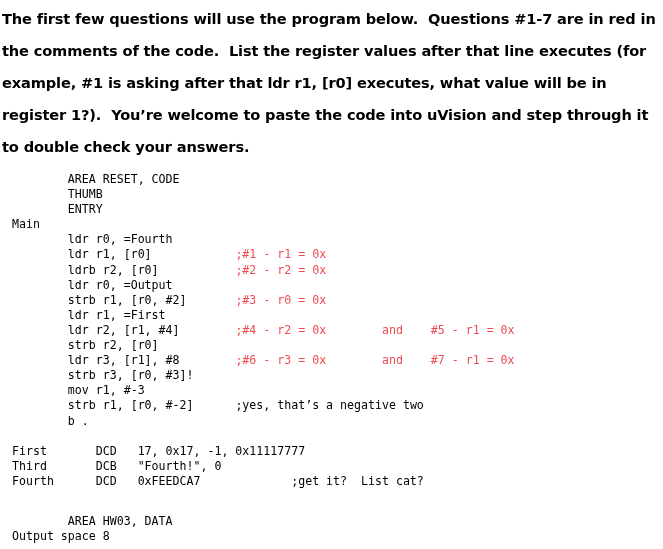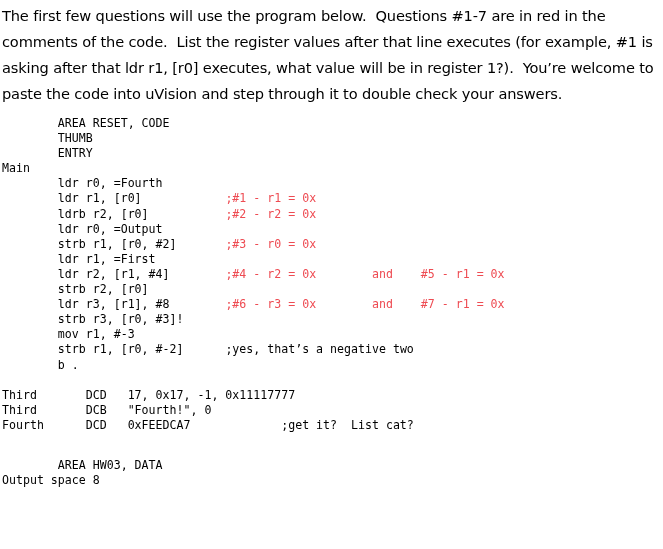--- a/index.html
+++ b/index.html
@@ -12,36 +12,37 @@
     height: 549px;
     overflow: hidden;
     font-family: "Liberation Sans", sans-serif;
     color: #000000;
   }
 
   
   #intro-paragraph {
     font-family: "DejaVu Sans", sans-serif;
     font-size: 14.6px;
-    line-height: 26px;
+    line-height: 32px;
     letter-spacing: -0.15px;
     color: #000000;
     padding: 3px 0 0 2px;
     text-align: left;
     white-space: pre-wrap;
+    font-weight: bold;
   }
 
   
   .code-block {
     font-family: "DejaVu Sans Mono", "Liberation Mono", monospace;
     font-size: 11.6px;
     line-height: 15.1px;
     color: #000000;
     white-space: pre;
-    padding-left: 2px;
+    padding-left: 12px;
   }
   #code-main        { margin-top: 9px; }
   #code-data        { margin-top: 15.5px; }
   #code-tail        { margin-top: 25px; }
 
   .code-line {
     display: block;
     height: 15.1px;
     white-space: pre;
   }
@@ -57,15 +58,15 @@
     background: #c8d4e4;
   }
 </style>
 </head>
 <body>
 
 <div id="intro-paragraph">The first few questions will use the program below.  Questions #1-7 are in red in the comments of the code.  List the register values after that line executes (for example, #1 is asking after that ldr r1, [r0] executes, what value will be in register 1?).  You’re welcome to paste the code into uVision and step through it to double check your answers.</div>
 
 <div id="code-main" class="code-block"><span class="code-line">        AREA RESET, CODE</span><span class="code-line">        THUMB</span><span class="code-line">        ENTRY</span><span class="code-line">Main</span><span class="code-line">        ldr r0, =Fourth</span><span class="code-line">        ldr r1, [r0]            <span class="cmt-red">;#1 - r1 = 0x</span></span><span class="code-line">        ldrb r2, [r0]           <span class="cmt-red">;#2 - r2 = 0x</span></span><span class="code-line">        ldr r0, =Output</span><span class="code-line">        strb r1, [r0, #2]       <span class="cmt-red">;#3 - r0 = 0x</span></span><span class="code-line">        ldr r1, =First</span><span class="code-line">        ldr r2, [r1, #4]        <span class="cmt-red">;#4 - r2 = 0x        and    #5 - r1 = 0x</span></span><span class="code-line">        strb r2, [r0]</span><span class="code-line">        ldr r3, [r1], #8        <span class="cmt-red">;#6 - r3 = 0x        and    #7 - r1 = 0x</span></span><span class="code-line">        strb r3, [r0, #3]!</span><span class="code-line">        mov r1, #-3</span><span class="code-line">        strb r1, [r0, #-2]      <span class="cmt-black">;yes, that’s a negative two</span></span><span class="code-line">        b .</span></div>
 
-<div id="code-data" class="code-block"><span class="code-line">Third       DCD   17, 0x17, -1, 0x11117777</span><span class="code-line">Third       DCB   "Fourth!", 0</span><span class="code-line">Fourth      DCD   0xFEEDCA7             <span class="cmt-black">;get it?  List cat?</span></span></div>
+<div id="code-data" class="code-block"><span class="code-line">First       DCD   17, 0x17, -1, 0x11117777</span><span class="code-line">Third       DCB   "Fourth!", 0</span><span class="code-line">Fourth      DCD   0xFEEDCA7             <span class="cmt-black">;get it?  List cat?</span></span></div>
 
 <div id="code-tail" class="code-block"><span class="code-line">        AREA HW03, DATA</span><span class="code-line">Output space 8</span></div>
 
 </body></html>

